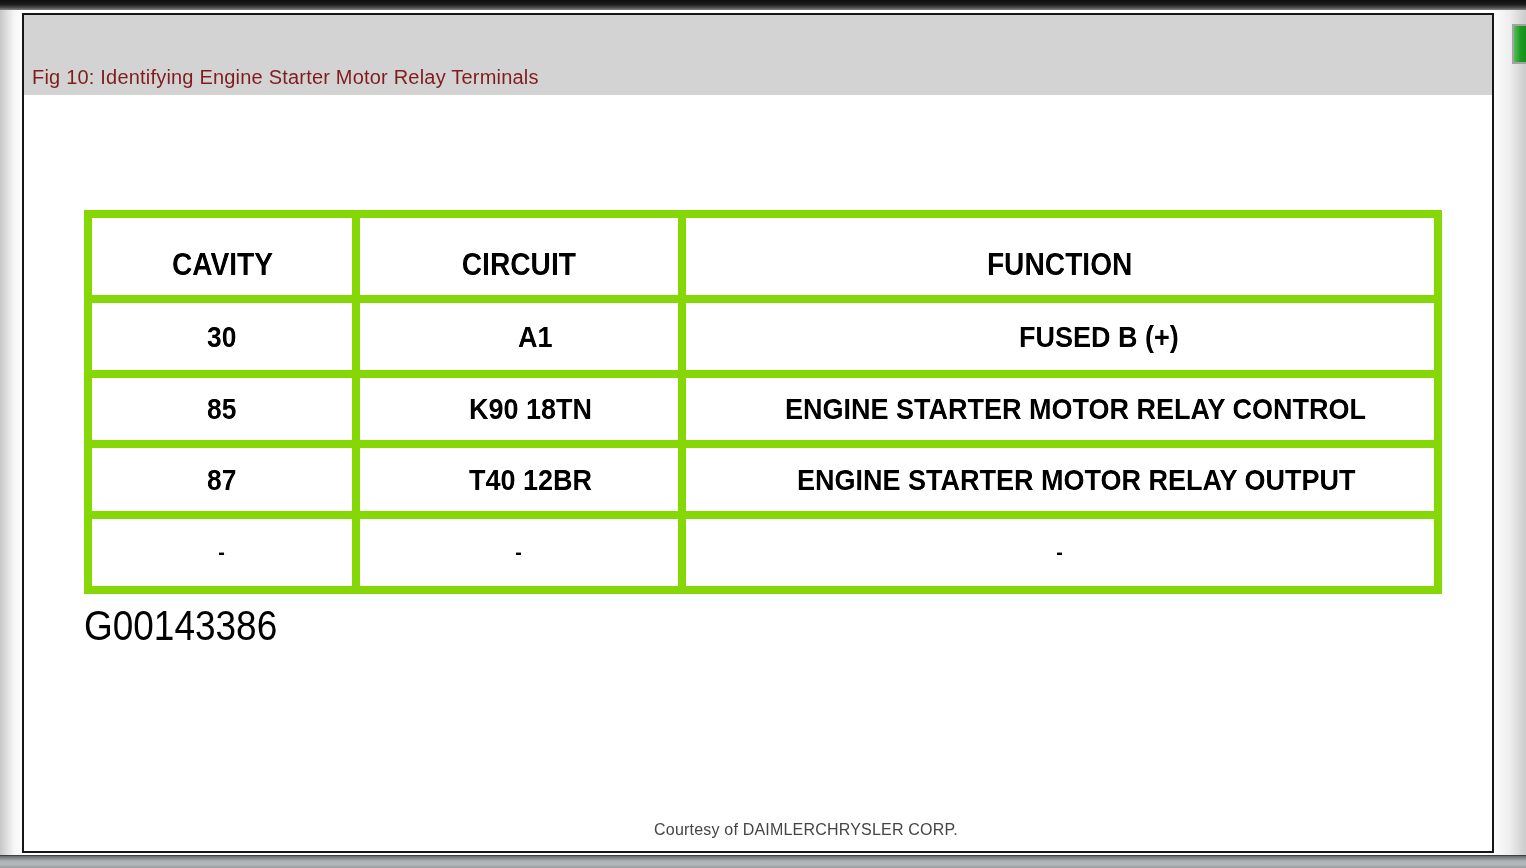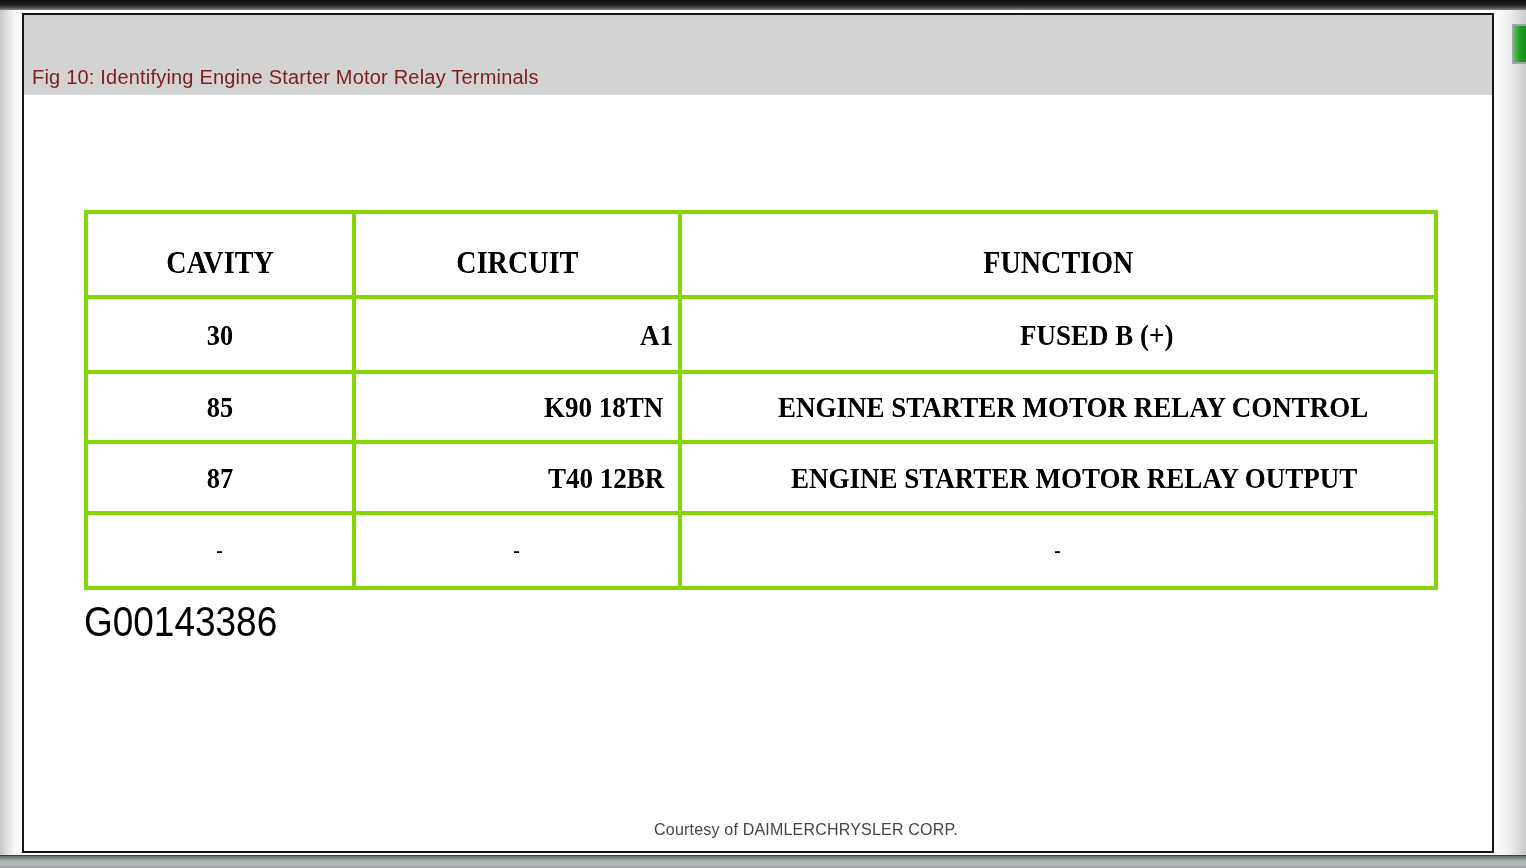--- a/index.html
+++ b/index.html
@@ -58,24 +58,23 @@
     color: #000;
   }
 
   table.terminals {
     border-collapse: collapse;
     table-layout: fixed;
     width: 1350px;
     background: #fff;
   }
   table.terminals th, table.terminals td {
-    border: 4px solid #84cc16;
+    border: 8px solid #84cc16;
     overflow: hidden;
     white-space: nowrap;
-    font-family: Liberation Serif, serif;
   }
   col.c-cavity   { width: 268px; }
   col.c-circuit  { width: 326px; }
   col.c-function { width: 756px; }
 
   tr.hdr    { height: 85px; }
   tr.row-1  { height: 75px; }
   tr.row-2  { height: 70px; }
   tr.row-3  { height: 72px; }
   tr.row-4  { height: 71px; }
@@ -84,21 +83,21 @@
   th {
     font-size: 32px; font-weight: bold;
     text-align: center; vertical-align: middle;
     padding-top: 16px;
   }
   td {
     font-size: 30px; font-weight: bold;
     vertical-align: middle;
   }
   td.cav { text-align: center; }
-  td.cir { text-align: right; padding-left: 38px; }
+  td.cir { text-align: center; padding-left: 38px; }
   td.fun { text-align: center; padding-left: 96px; }
   tr.empty td { text-align: center; padding-left: 0; font-size: 20px; }
 
   .condense {
     display: inline-block;
     transform: scaleX(0.88);
     transform-origin: center center;
   }
   .condense-l {
     display: inline-block;

